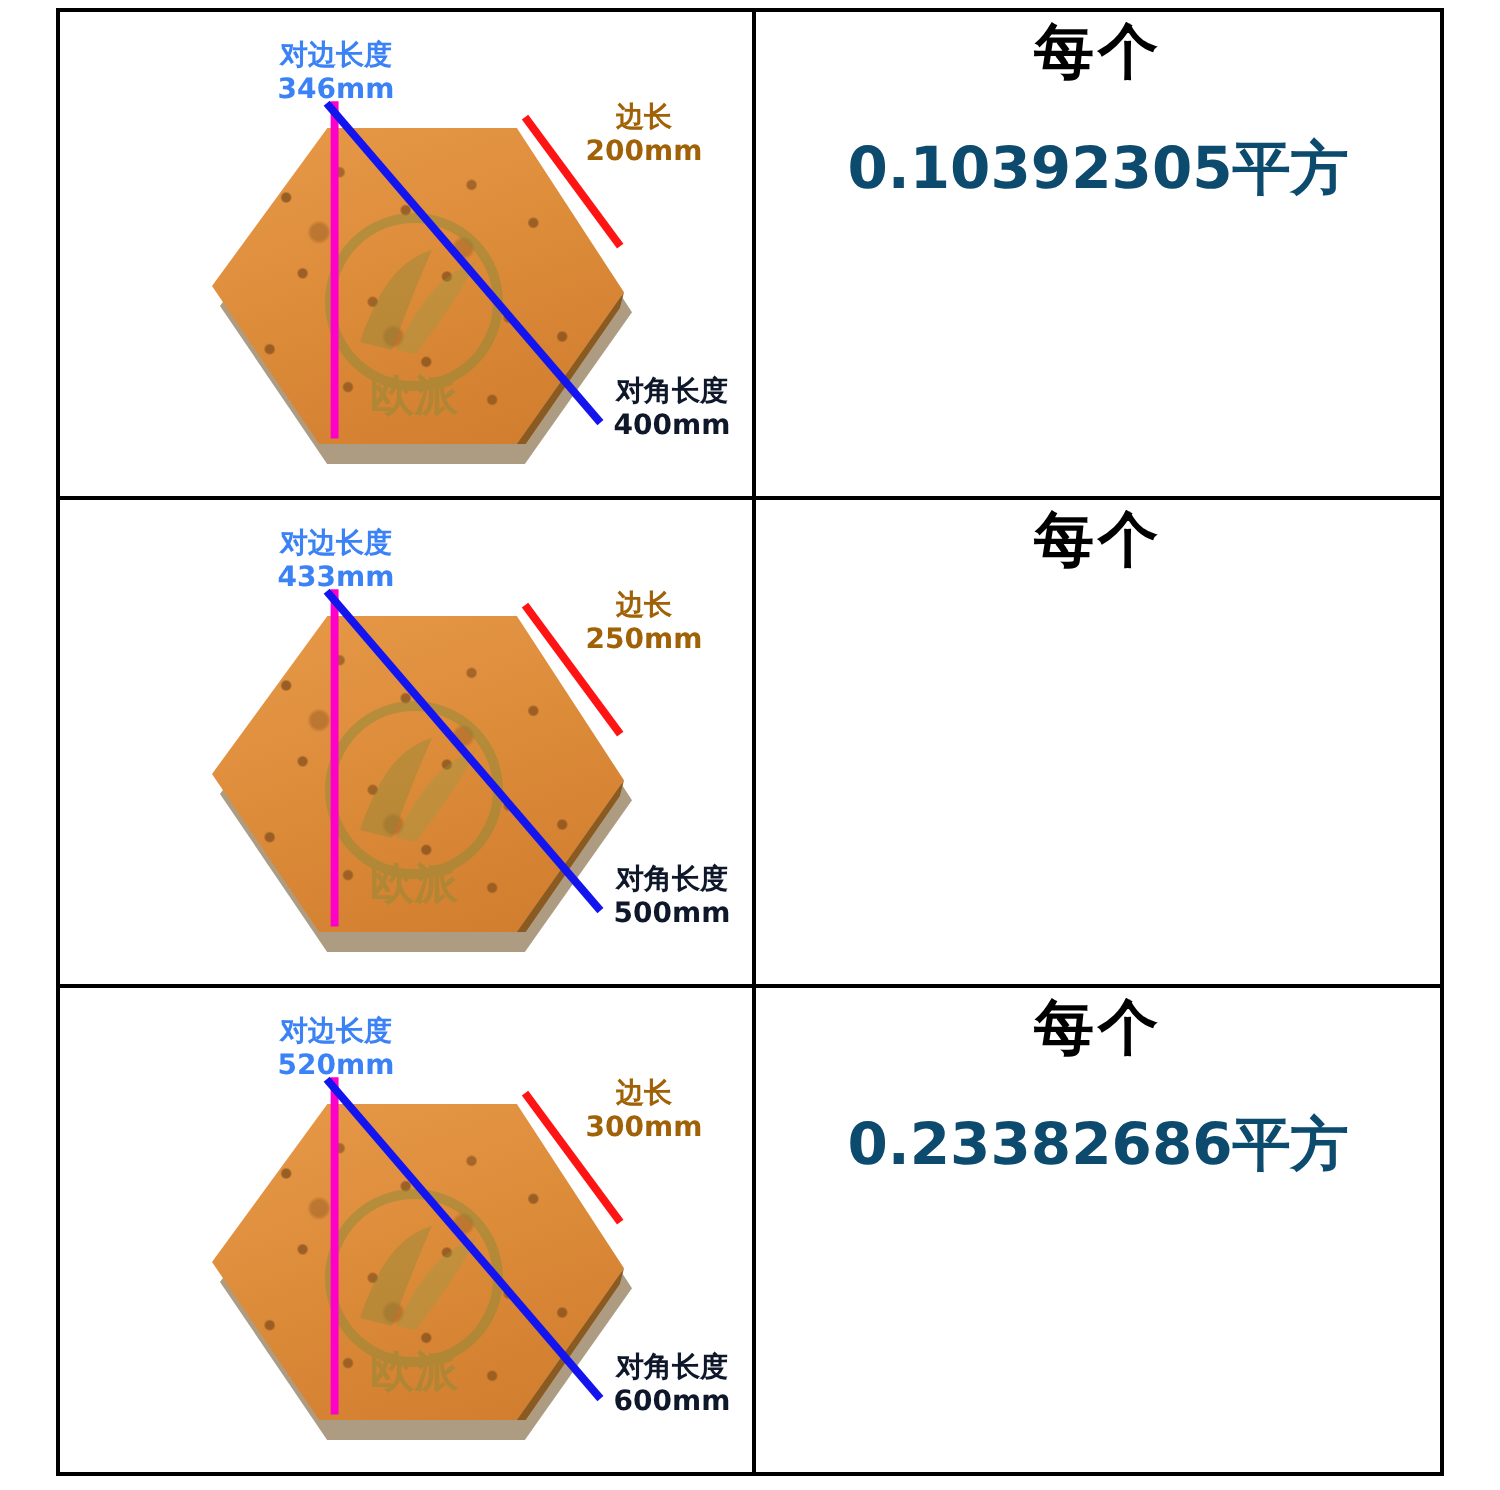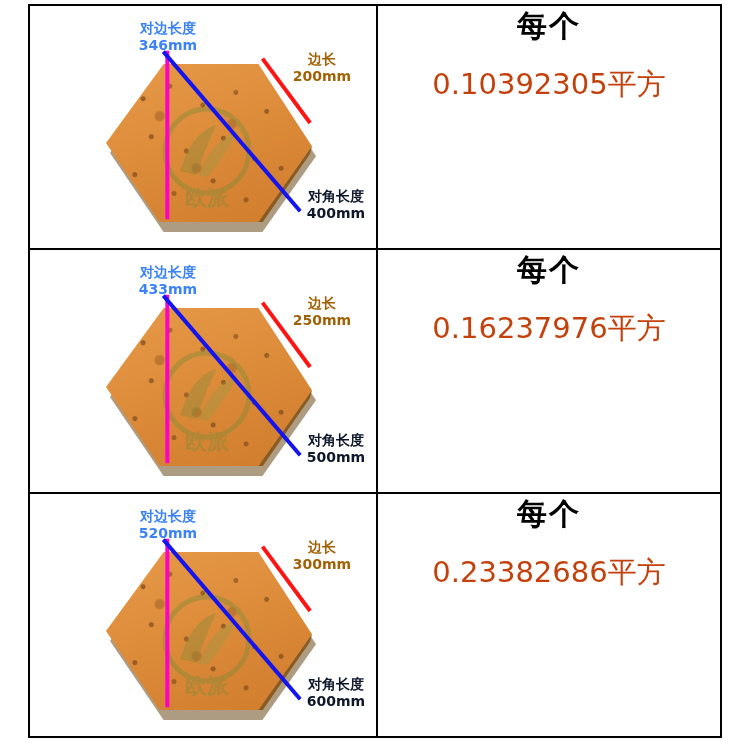--- a/index.html
+++ b/index.html
@@ -53,22 +53,22 @@
   .txt-each {
     font-size: 30px;
     color: #000;
     font-weight: 700;
     letter-spacing: 2px;
     margin-bottom: 18px;
     font-family: "DejaVu Sans", sans-serif;
   }
   .txt-area {
     font-size: 29px;
-    color: #c2410c;
-    font-weight: 400;
+    color: #0c4a6e;
+    font-weight: 700;
     font-family: "DejaVu Sans", sans-serif;
     white-space: nowrap;
   }
   
   .stone-wrap {
     position: absolute;
     left: 0;
     top: 0;
     width: 100%;
     height: 100%;
@@ -228,21 +228,20 @@
             <div>250mm</div>
           </div>
           <div class="lbl lbl-diag" style="left:306px; top:182px; transform:translateX(-50%);">
             <div>对角长度</div>
             <div>500mm</div>
           </div>
         </div>
       </div>
       <div class="cell-txt">
         <div class="txt-each">每个</div>
-        <div class="txt-area">0.16237976平方</div>
       </div>
     </div>
 
     <div class="row">
       <div class="cell-img">
         <div class="stone-wrap">
           <div class="hexbody">
             <div class="hex-shadow"></div>
             <div class="hex-face"></div>
             <div class="hex-edge-dark"></div>

